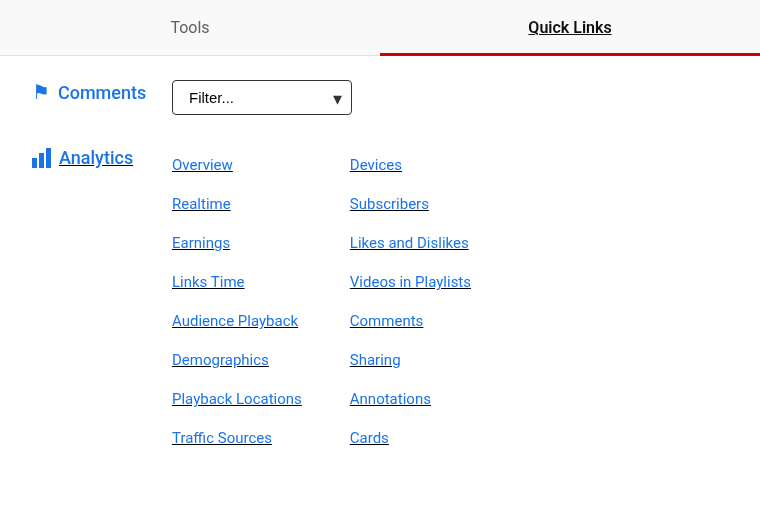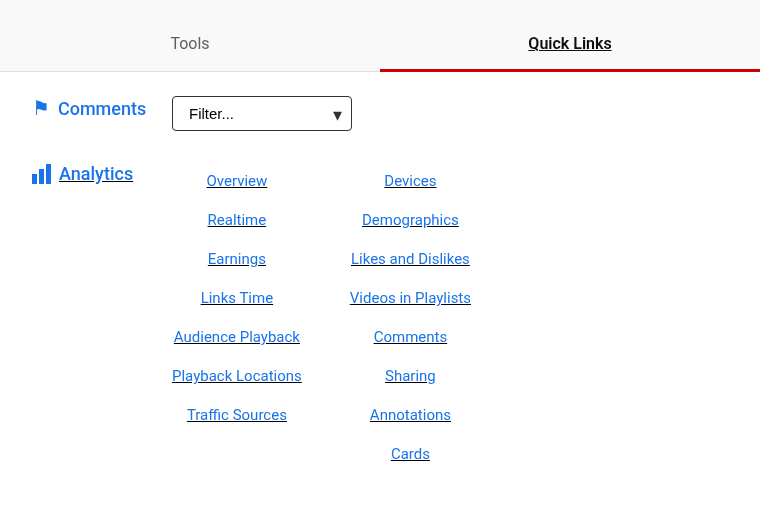--- a/index.html
+++ b/index.html
@@ -25,21 +25,20 @@
 
     .tab {
       flex: 1;
       padding: 18px 0;
       text-align: center;
       font-size: 16px;
       color: #606060;
       cursor: pointer;
       position: relative;
       font-weight: 400;
-      margin-top: 16px;
     }
 
     .tab.active {
       font-weight: 600;
       color: #0f0f0f;
       text-decoration: underline;
     }
 
     .tab.active::after {
       content: '';
@@ -127,21 +126,20 @@
     .analytics-links {
       display: flex;
       gap: 48px;
       flex: 1;
     }
 
     .links-column {
       display: flex;
       flex-direction: column;
       gap: 2px;
-      text-align: center;
     }
 
     .nav-link {
       font-size: 15px;
       color: #1a73e8;
       text-decoration: none;
       padding: 8px 0;
       cursor: pointer;
       line-height: 1.4;
     }
@@ -206,27 +204,28 @@
     </div>
 
     <div class="analytics-links">
 
       <div class="links-column">
         <a class="nav-link">Overview</a>
         <a class="nav-link">Realtime</a>
         <a class="nav-link">Earnings</a>
         <a class="nav-link">Links Time</a>
         <a class="nav-link">Audience Playback</a>
+        <a class="nav-link">Demographics</a>
         <a class="nav-link">Playback Locations</a>
         <a class="nav-link">Traffic Sources</a>
       </div>
 
       <div class="links-column">
         <a class="nav-link">Devices</a>
-        <a class="nav-link">Demographics</a>
+        <a class="nav-link">Subscribers</a>
         <a class="nav-link">Likes and Dislikes</a>
         <a class="nav-link">Videos in Playlists</a>
         <a class="nav-link">Comments</a>
         <a class="nav-link">Sharing</a>
         <a class="nav-link">Annotations</a>
         <a class="nav-link">Cards</a>
       </div>
     </div>
   </div>
 

